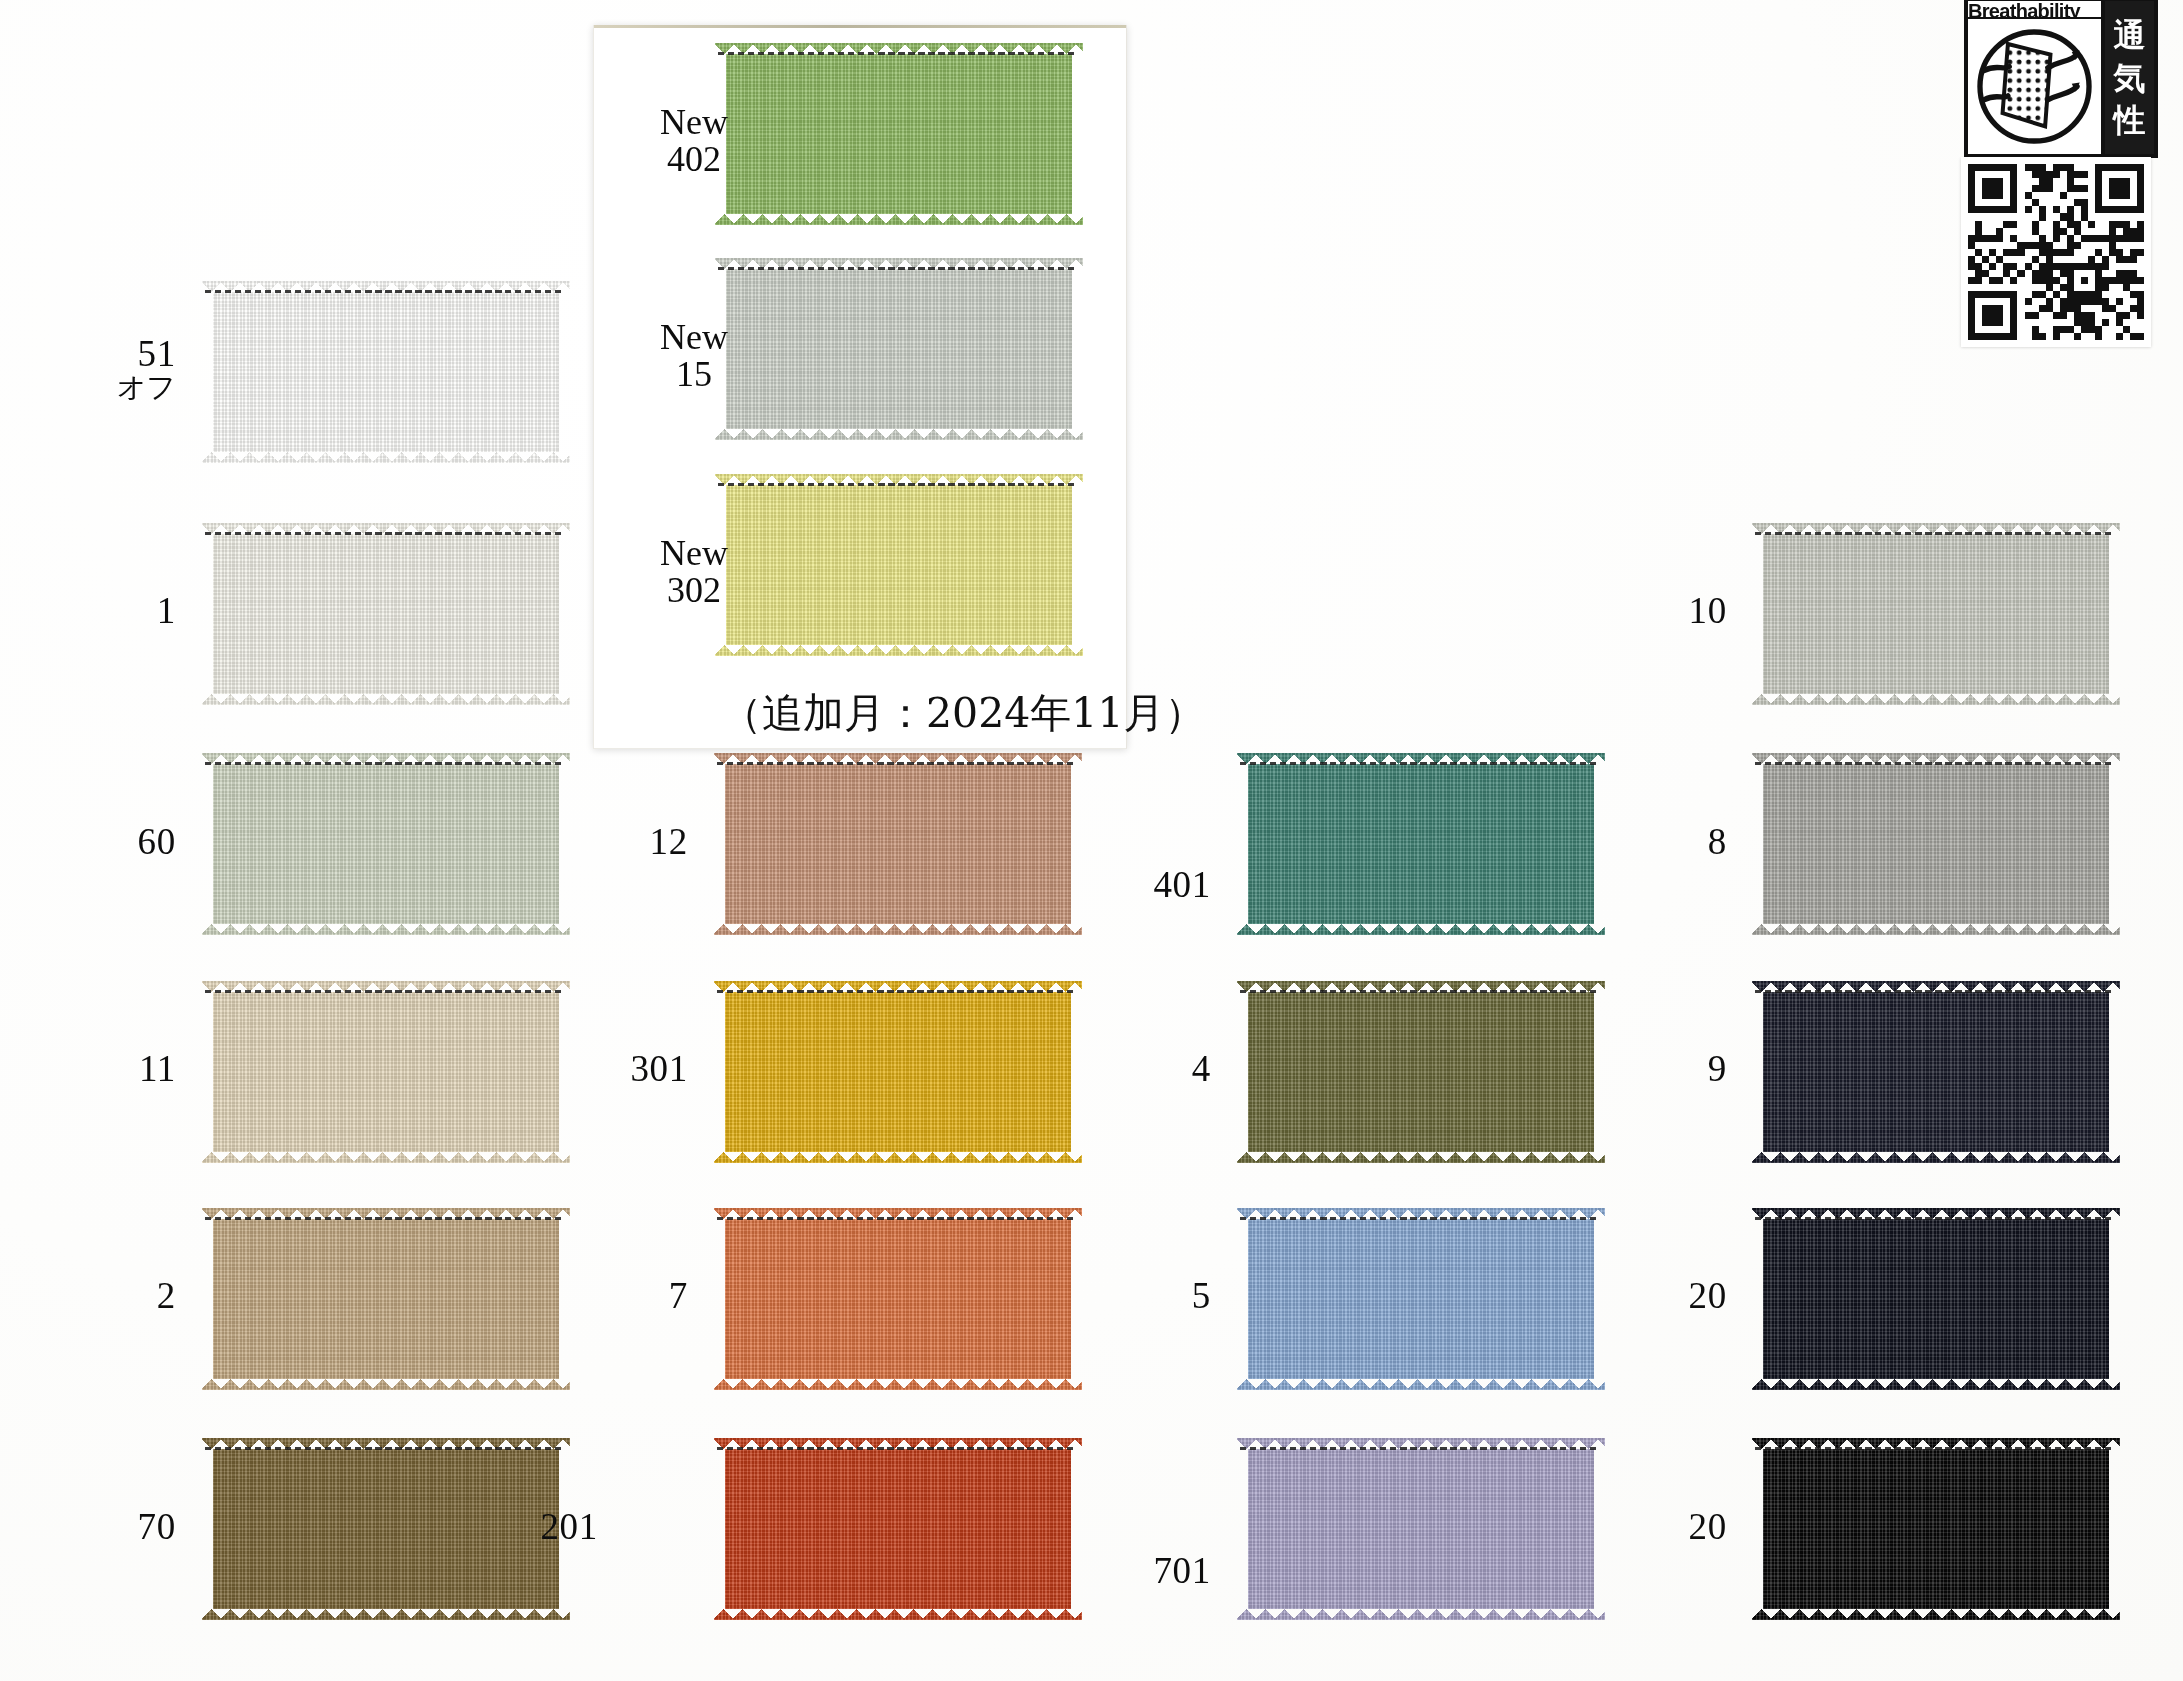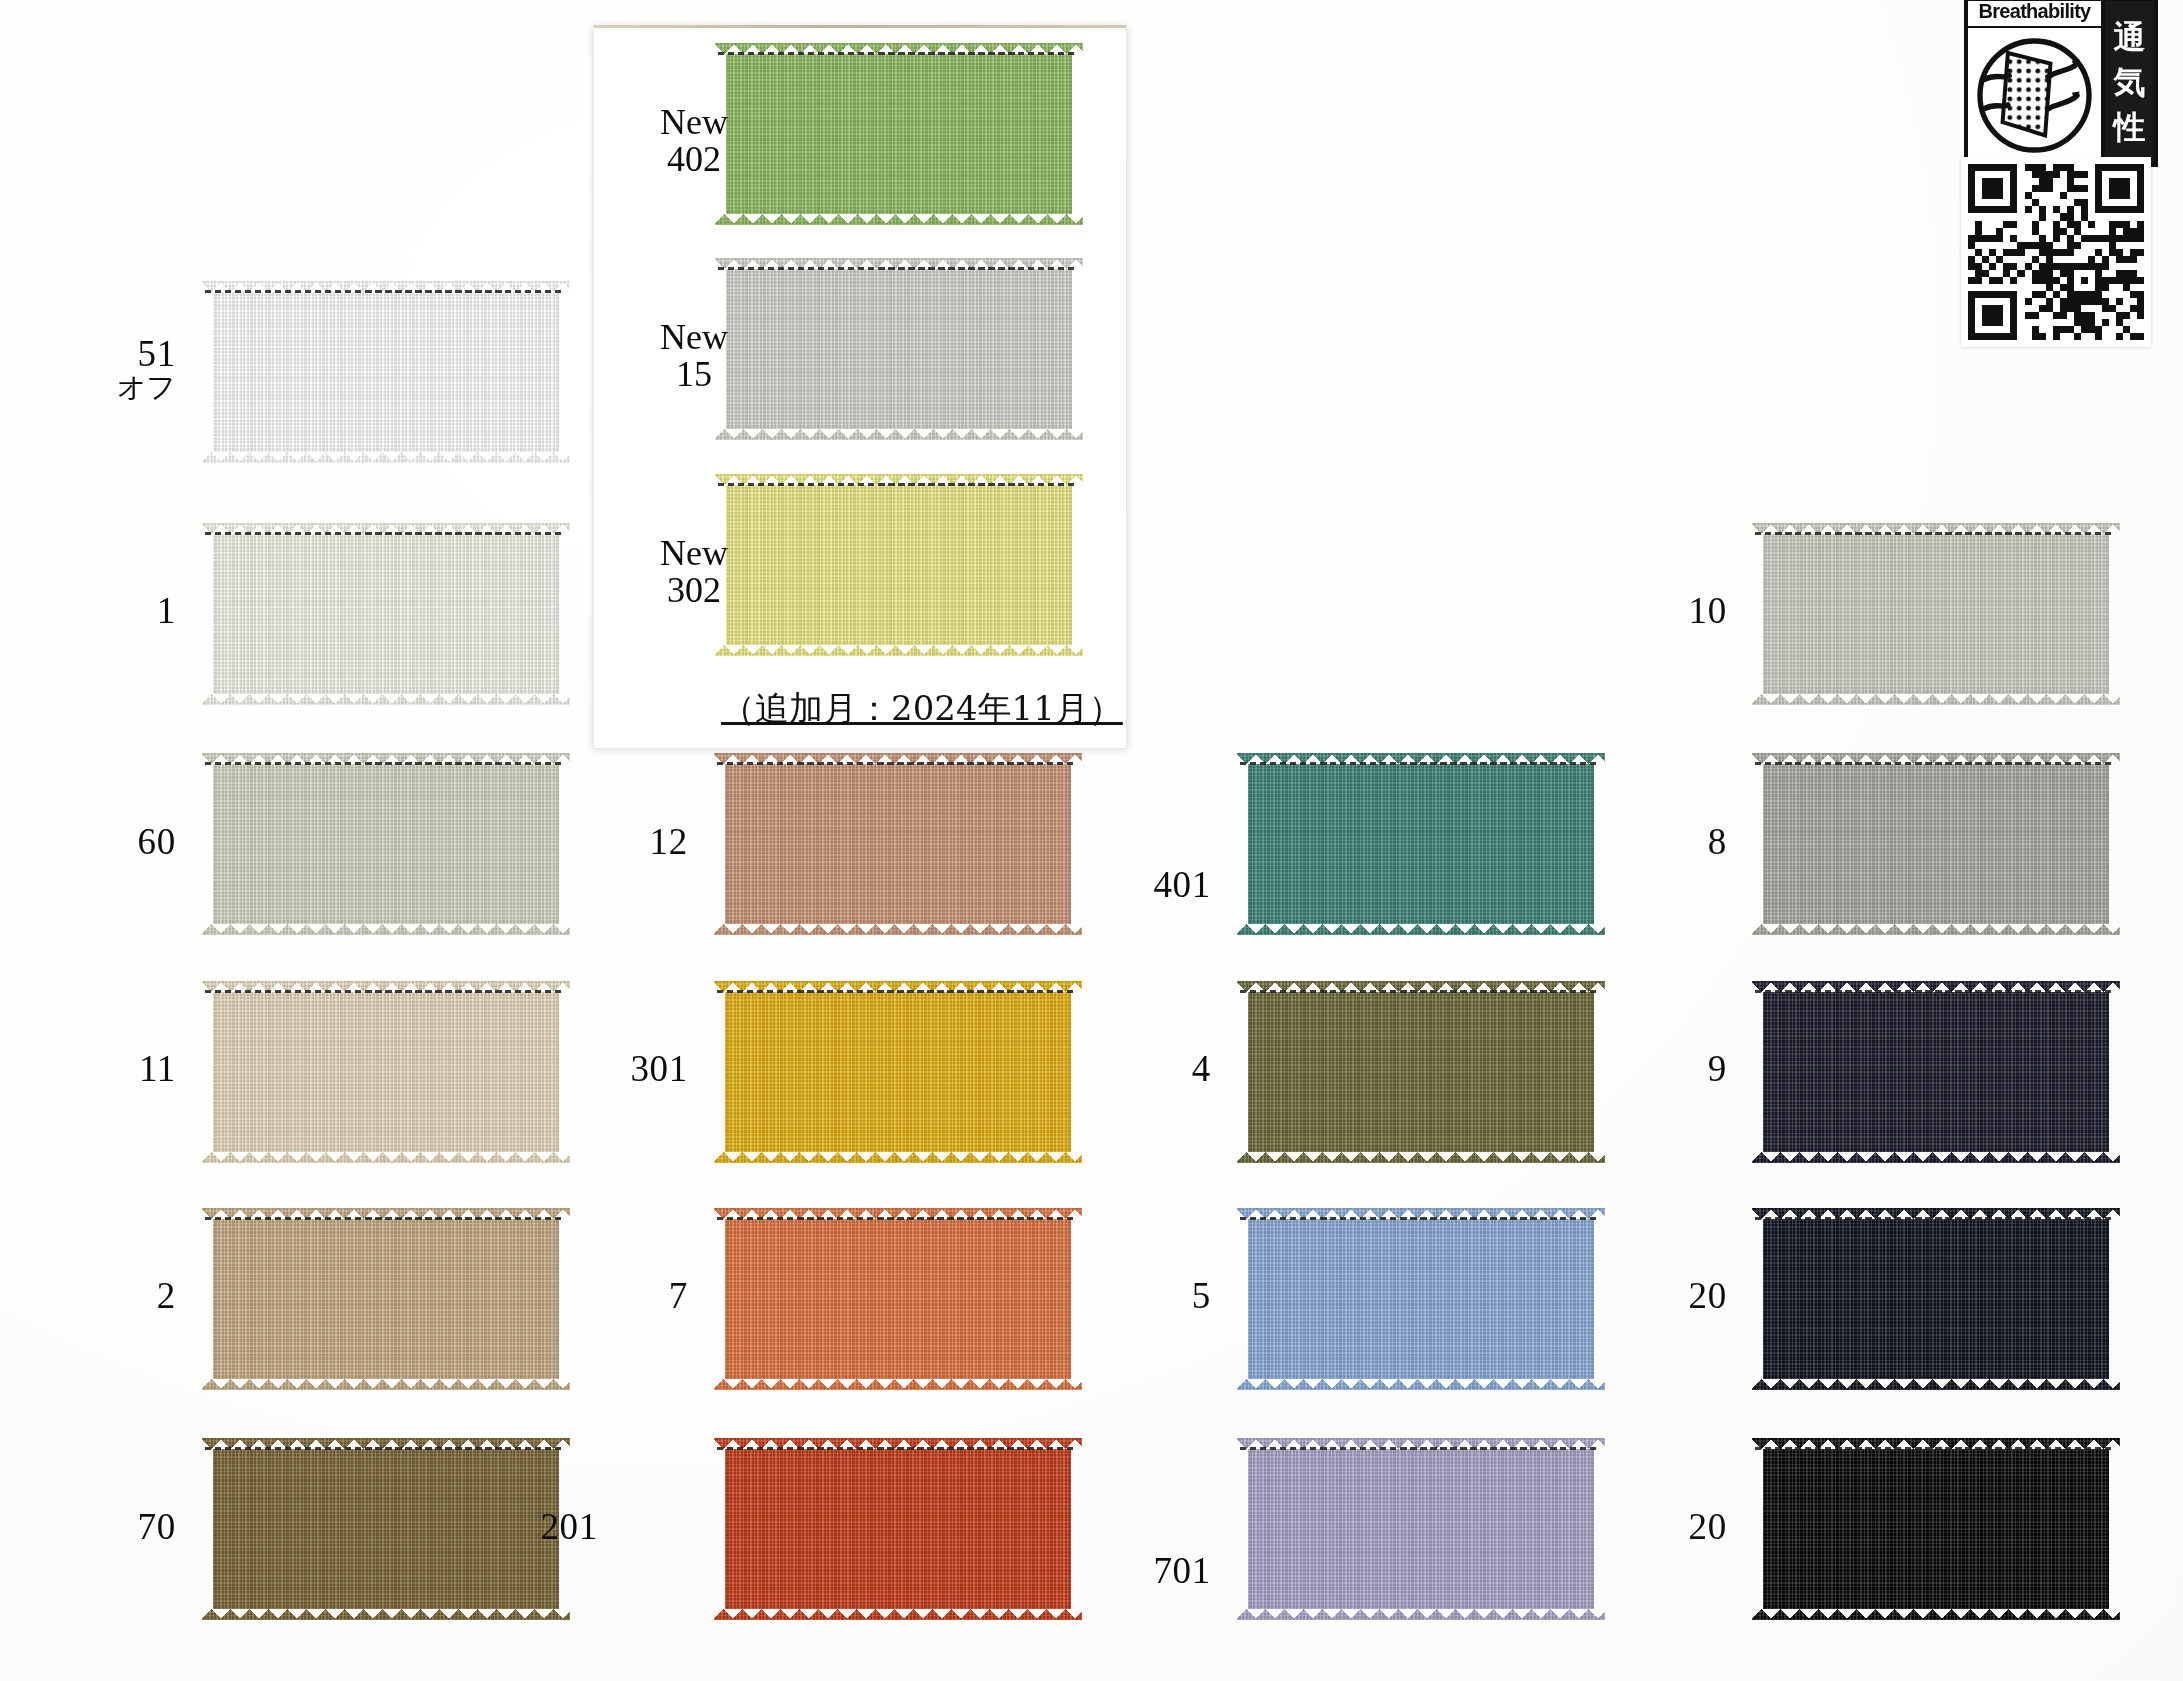--- a/index.html
+++ b/index.html
@@ -129,45 +129,43 @@
     font-family: Liberation Serif, serif;
     font-size: 36px;
     line-height: 1.04;
     color: #0d0d0d;
     text-align: center;
     white-space: pre;
   }
   #note {
     position: absolute;
     font-family: "DejaVu Serif", "Liberation Serif", serif;
-    font-size: 34px;
+    font-size: 41px;
     color: #111;
     letter-spacing: 0px;
     white-space: nowrap;
-    text-decoration: underline;
   }
 
   
   #breath-logo {
     position: absolute;
     display: flex;
     align-items: stretch;
     background: #fff;
   }
   #breath-main {
     position: relative;
     border: 4.3px solid #111;
     background: #fff;
     width: 141px;
     display: flex; flex-direction: column;
   }
   #breath-word {
-    height: 27px;
+    height: 18px;
     line-height: 21.6px;
-    text-align: center;
     font-family: "Liberation Sans", "DejaVu Sans", sans-serif;
     font-weight: 700;
     font-size: 20px;
     color: #111;
     letter-spacing: -0.7px;
     overflow: hidden;
     border-bottom: 2.9px solid #111;
   }
   #breath-art {
     flex: 1;

